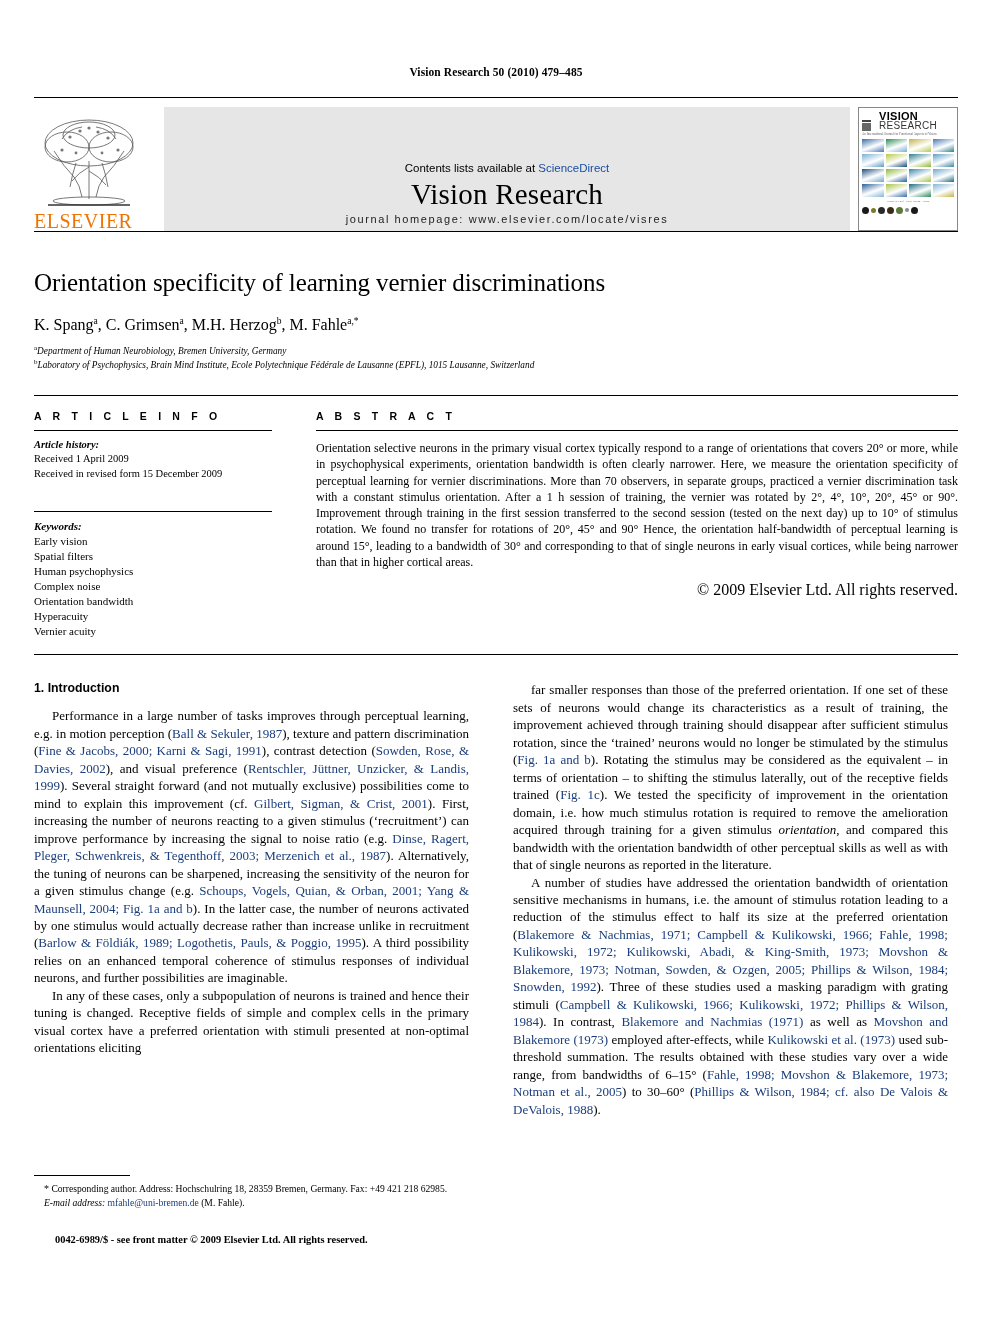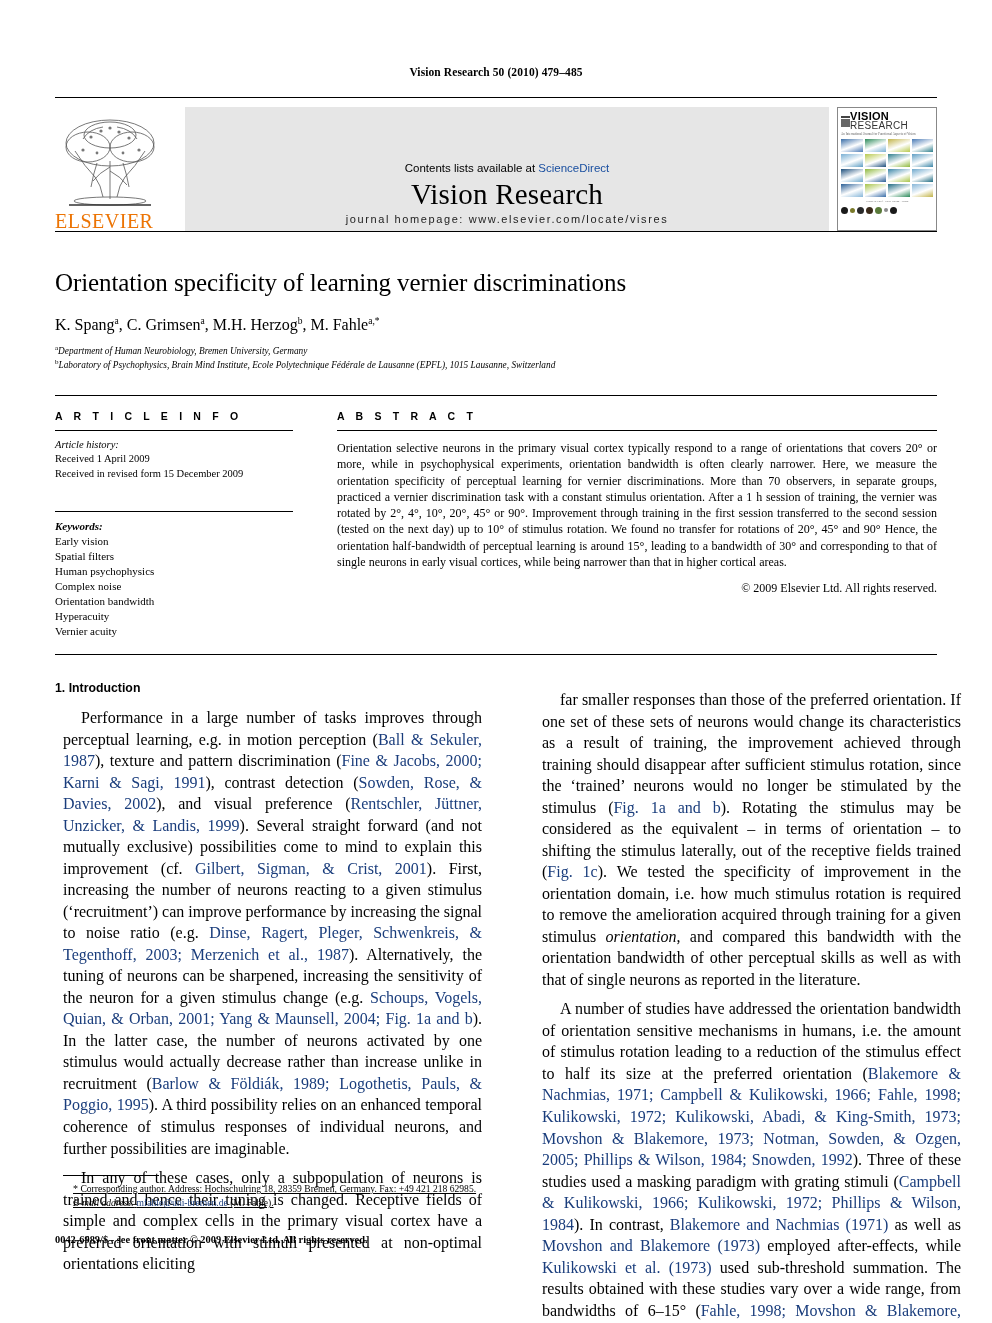--- a/index.html
+++ b/index.html
@@ -13,21 +13,21 @@
     font-family: "Liberation Serif", "DejaVu Serif", serif;
     color: #000000;
     position: relative;
     overflow: hidden;
   }
   .page {
     width: 992px;
     height: 1141px;
     position: relative;
     box-sizing: border-box;
-    padding: 0 55px;
+    padding: 0 34px;
   }
 
   
   .running-head {
     text-align: center;
     font-size: 11.5px;
     font-weight: bold;
     letter-spacing: 0.1px;
     padding-top: 66px;
   }
@@ -92,21 +92,21 @@
   .cover-thumb {
     width: 100px;
     flex: 0 0 100px;
     border: 1px solid #888;
     background: #fff;
     box-sizing: border-box;
     padding: 3px;
     display: flex;
     flex-direction: column;
   }
-  .cover-top { display:flex; align-items:center; gap:0; }
+  .cover-top { display:flex; align-items:flex-end; gap:8px; }
   .cover-mini-logo {
     width: 9px; height: 11px;
     background: linear-gradient(#444 0 2px, #fff 2px 3px, #666 3px 11px);
     flex: 0 0 9px;
   }
   .cover-vision {
     font-family: "Liberation Sans", sans-serif;
     font-weight: bold;
     font-size: 11px;
     line-height: 10px;
@@ -169,68 +169,67 @@
   .col-info { width: 238px; flex: 0 0 238px; }
   .col-abstract { flex: 1 1 auto; margin-left: 44px; }
   .sec-head {
     font-family: "Liberation Sans", sans-serif;
     font-size: 10.5px;
     font-weight: bold;
     letter-spacing: 4.2px;
   }
   .thin-rule { border-top: 1px solid #000; margin-top: 8px; }
   .hist { margin-top: 7px; font-size: 10.5px; line-height: 1.35; }
-  .hist .lbl { font-style: italic; font-weight: normal; }
+  .hist .lbl { font-style: italic; font-weight: bold; }
   .kw-rule { border-top: 1px solid #000; margin-top: 30px; }
   .kw { margin-top: 7px; font-size: 11px; line-height: 1.37; }
   .kw .lbl { font-style: italic; font-weight: bold; }
   .abstract-body {
     margin-top: 9px;
     font-size: 12px;
     line-height: 1.355;
     text-align: justify;
   }
   .copyright {
     text-align: right;
-    font-size: 12px;
+    font-size: 16px;
     margin-top: 11px;
   }
   .info-abstract-bottom { border-top: 1.6px solid #000; margin-top: 15px; }
 
   
   .body-cols {
     display: flex;
     margin-top: 26px;
     gap: 44px;
   }
   .bcol { width: 435px; flex: 0 0 435px; position: relative; }
   h2.num-head {
     font-family: "Liberation Sans", sans-serif;
     font-size: 12.3px;
     font-weight: bold;
     margin: 0 0 12px 0;
   }
   p.para {
-    margin: 8px;
-    font-size: 16px;
+    margin: 0;
+    font-size: 13px;
     line-height: 1.345;
     text-align: justify;
     text-indent: 18px;
     hyphens: auto;
   }
   p.para + p.para { margin-top: 0; }
   .ref { color: #1a3d7c; }
 
   
   .footnote-block {
     position: absolute;
-    left: 8px;
+    left: 0;
     top: 494px;
     width: 435px;
-    text-decoration: underline;
   }
   .footnote-rule {
     border-top: 0.9px solid #000;
     width: 96px;
     margin-bottom: 6px;
   }
   .footnote {
     font-size: 9.6px;
     line-height: 1.42;
     text-indent: 10px;

